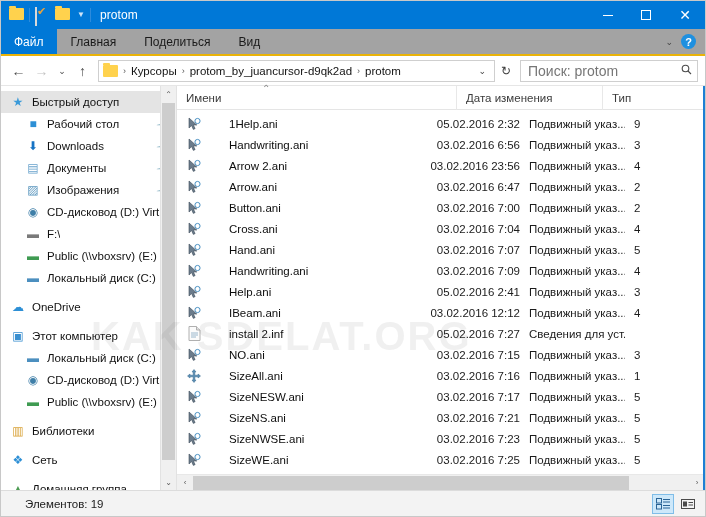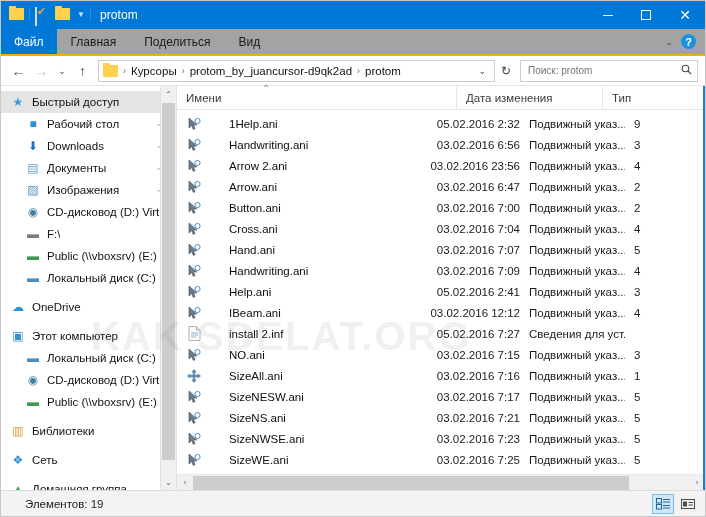--- a/index.html
+++ b/index.html
@@ -101,21 +101,21 @@
     white-space: nowrap;
   }
   .crumb-sep { color: #555; font-size: 9px; padding: 0 3px; }
   .crumb-caret { margin-left: auto; font-size: 9px; color: #444; padding: 0 5px; }
   .refresh { font-size: 12px; color: #3b3b3b; padding: 0 4px; }
   .searchbox {
     width: 178px; height: 22px; border: 1px solid #cfcfcf;
     background: #ffffff; display: flex; align-items: center;
     padding: 0 5px 0 7px; margin-left: 3px;
   }
-  .searchbox .ph { font-size: 10px; color: #767676; flex: 1 1 auto; }
+  .searchbox .ph { font-size: 14px; color: #767676; flex: 1 1 auto; }
   .srch-ico { font-size: 12px; color: #4a4a4a; }
 
   
   .body { flex: 1 1 auto; display: flex; min-height: 0; position: relative; }
 
   
   .navpane {
     width: 176px; flex: 0 0 176px; background: #ffffff;
     position: relative; overflow: hidden;
     border-right: 1px solid #e2e2e2;

